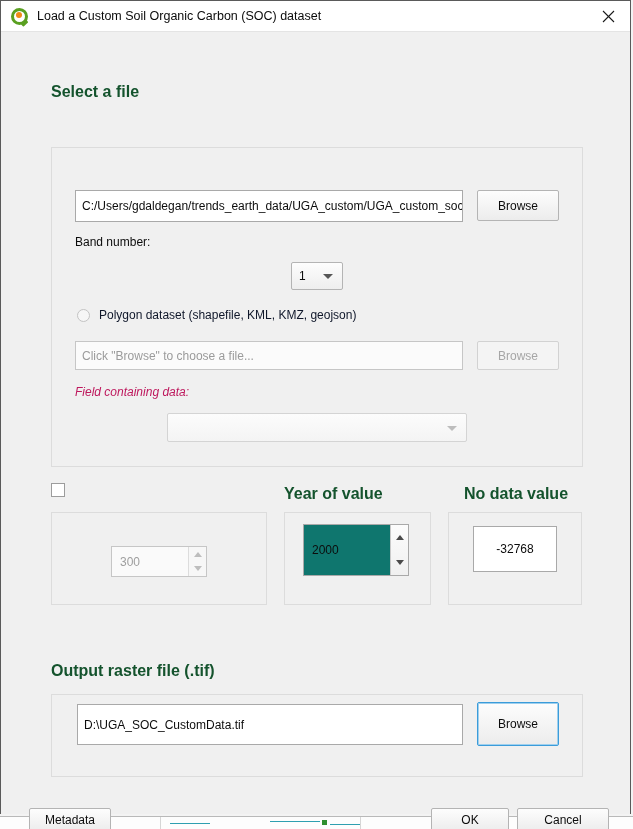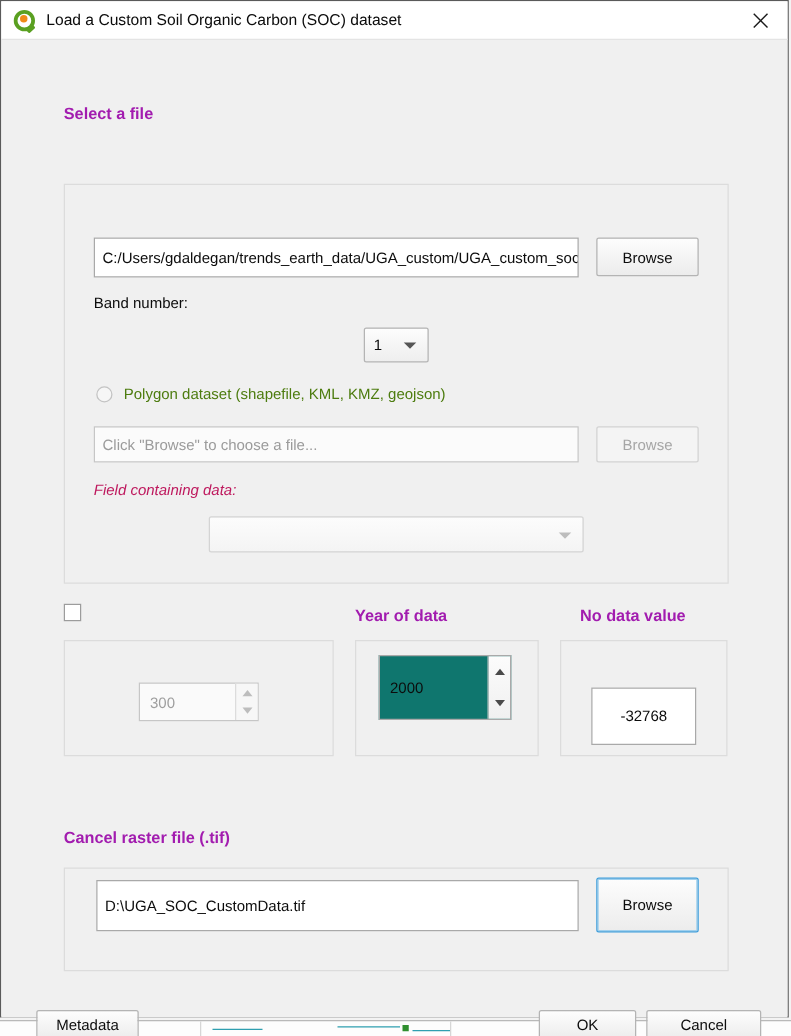--- a/index.html
+++ b/index.html
@@ -126,23 +126,23 @@
   
   .dialog-body {
     position: relative;
     height: 782px;
     background: #f0f0f0;
   }
 
   
   .section-head {
     position: absolute;
-    font-size: 13px;
+    font-size: 16px;
     font-weight: bold;
-    color: #a21caf;
+    color: #14532d;
     white-space: nowrap;
   }
 
   
   .groupbox {
     position: absolute;
     border: 1px solid #dcdcdc;
     background: #f0f0f0;
     box-sizing: border-box;
   }
@@ -171,21 +171,21 @@
     width: 5px; height: 5px;
     border-radius: 50%;
     background: #3b3b3b;
   }
   .radio.disabled { border-color: #c3c3c3; background: #f6f6f6; }
   .radio-label {
     margin-left: 9px;
     font-size: 12px;
     color: #0c0c0c;
   }
-  .radio-label.dim { color: #4d7c0f; }
+  .radio-label.dim { color: #0f172a; }
 
   
   .textbox {
     position: absolute;
     box-sizing: border-box;
     background: #ffffff;
     border: 1px solid #a9a9a9;
     display: flex;
     align-items: center;
     padding: 0 6px;
@@ -393,21 +393,21 @@
 
     <div class="lbl dim" style="left:74px; top:353px;">Field containing data:</div>
     <div class="combo disabled" style="left:166px; top:381px; width:300px; height:29px;">
       <span></span>
       <span class="chev"></span>
     </div>
 
     <div class="check-row" style="left:50px; top:451px;">
       <span class="checkbox"></span>
     </div>
-    <div class="section-head" style="left:283px; top:453px;">Year of data</div>
+    <div class="section-head" style="left:283px; top:453px;">Year of value</div>
     <div class="section-head" style="left:447px; top:453px;margin-left:16px;">No data value</div>
 
     <div class="groupbox" style="left:50px; top:480px; width:216px; height:93px;"></div>
     <div class="groupbox" style="left:283px; top:480px; width:147px; height:93px;"></div>
     <div class="groupbox" style="left:447px; top:480px; width:134px; height:93px;"></div>
 
     <div class="spin disabled" style="left:110px; top:514px; width:96px; height:31px;gap:32px;">
       <span class="val">300</span>
       <span class="arrows">
         <span class="up"></span>
@@ -416,23 +416,23 @@
     </div>
 
     <div class="spin" style="left:302px; top:492px; width:106px; height:52px;">
       <span class="val">2000</span>
       <span class="arrows">
         <span class="up"></span>
         <span class="down"></span>
       </span>
     </div>
 
-    <div class="textbox center" style="left:472px; top:494px; width:84px; height:46px;margin-top:24px;">-32768</div>
-
-    <div class="section-head" style="left:50px; top:630px;">Cancel raster file (.tif)</div>
+    <div class="textbox center" style="left:472px; top:494px; width:84px; height:46px;">-32768</div>
+
+    <div class="section-head" style="left:50px; top:630px;">Output raster file (.tif)</div>
     <div class="groupbox" style="left:50px; top:662px; width:532px; height:83px;"></div>
     <div class="textbox" style="left:76px; top:672px; width:386px; height:41px;">D:\UGA_SOC_CustomData.tif</div>
     <div class="btn focused" style="left:476px; top:670px; width:82px; height:44px;">Browse</div>
 
     <div class="btn" style="left:28px; top:776px; width:82px; height:24px;">Metadata</div>
     <div class="btn" style="left:430px; top:776px; width:78px; height:24px;">OK</div>
     <div class="btn" style="left:516px; top:776px; width:92px; height:24px;">Cancel</div>
 
   </div>
 </div>

